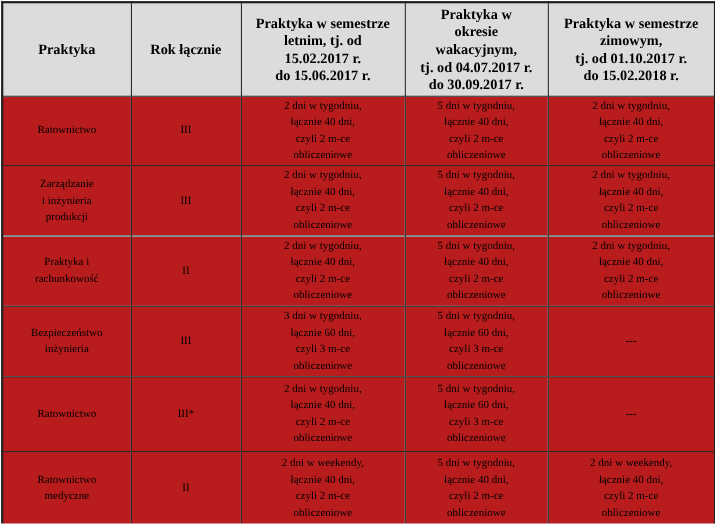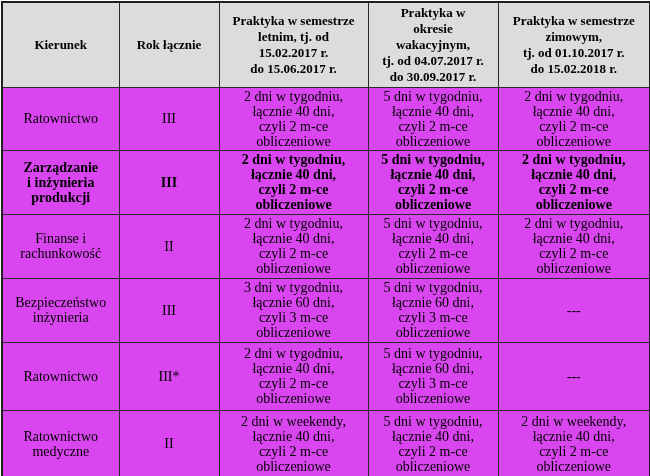--- a/index.html
+++ b/index.html
@@ -32,52 +32,52 @@
     padding: 1px 2px;
     overflow: hidden;
   }
   table.schedule th {
     background: #dcdcdc;
     font-weight: bold;
     font-size: 13px;
     line-height: 16px;
   }
   table.schedule td {
-    background: #d946ef;
-    font-size: 14px;
+    background: #b91c1c;
+    font-size: 10px;
     line-height: 15px;
   }
   col.c-kierunek  { width: 117px; }
   col.c-rok       { width: 100px; }
   col.c-letni     { width: 149px; }
   col.c-wakacyjny { width: 130px; }
   col.c-zimowy    { width: 152px; }
   tr.header-row { height: 85px; }
   tr.r0 { height: 63px; }
-  tr.r1 { height: 64px; font-weight: bold; }
+  tr.r1 { height: 64px; }
   tr.r2 { height: 64px; }
   tr.r3 { height: 64px; }
   tr.r4 { height: 68px; }
   tr.r5 { height: 68px; }
 </style>
 </head>
 <body>
 
 <div class="page">
   <table class="schedule">
     <colgroup>
       <col class="c-kierunek">
       <col class="c-rok">
       <col class="c-letni">
       <col class="c-wakacyjny">
       <col class="c-zimowy">
     </colgroup>
     <thead>
       <tr class="header-row">
-        <th>Kierunek</th>
+        <th>Praktyka</th>
         <th>Rok łącznie</th>
         <th>Praktyka w semestrze
 letnim, tj. od
 15.02.2017 r.
 do 15.06.2017 r.</th>
         <th>Praktyka w
 okresie
 wakacyjnym,
 tj. od 04.07.2017 r.
 do 30.09.2017 r.</th>
@@ -116,21 +116,21 @@
         <td>5 dni w tygodniu,
 łącznie 40 dni,
 czyli 2 m-ce
 obliczeniowe</td>
         <td>2 dni w tygodniu,
 łącznie 40 dni,
 czyli 2 m-ce
 obliczeniowe</td>
       </tr>
       <tr class="r2">
-        <td>Finanse i
+        <td>Praktyka i
 rachunkowość</td>
         <td>II</td>
         <td>2 dni w tygodniu,
 łącznie 40 dni,
 czyli 2 m-ce
 obliczeniowe</td>
         <td>5 dni w tygodniu,
 łącznie 40 dni,
 czyli 2 m-ce
 obliczeniowe</td>

